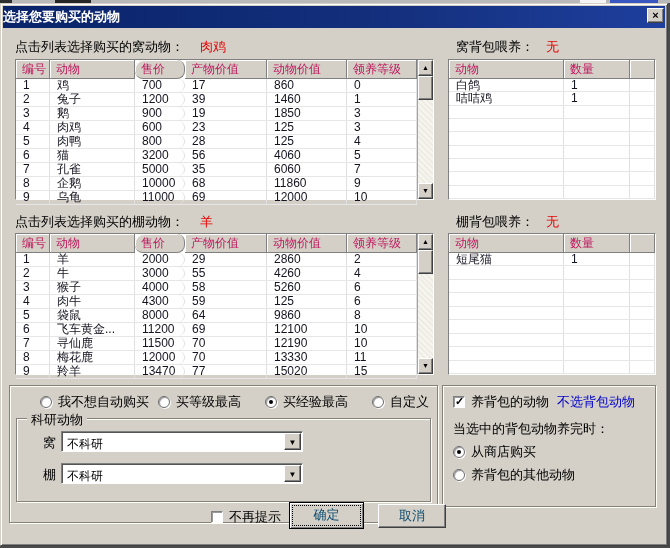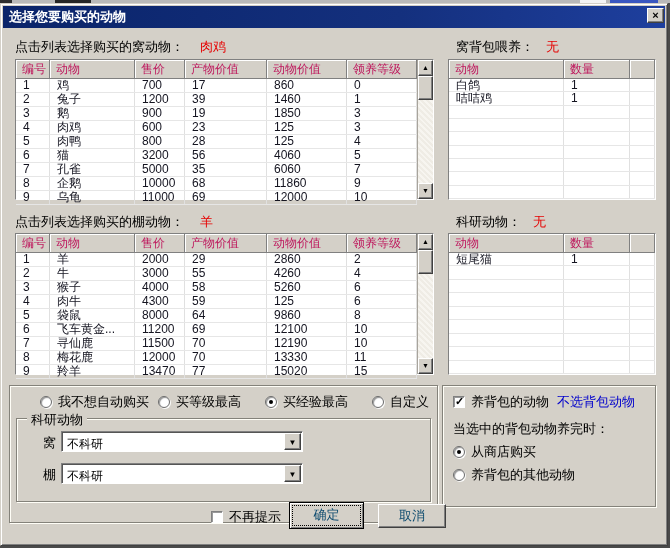--- a/index.html
+++ b/index.html
@@ -5,41 +5,41 @@
   * { margin:0; padding:0; box-sizing:border-box; font-family:"Liberation Sans",sans-serif; }
   html,body { width:670px; height:548px; }
   .screen { position:relative; width:670px; height:548px; background:#4a4a4a; overflow:hidden; }
   .strip { position:absolute; left:0; top:0; width:670px; height:3px; background:#b9b9b9; }
   .frag { position:absolute; top:0; height:3px; }
   .dialog { position:absolute; left:0; top:3px; width:668px; height:543px; background:#d4d0c8;
             border:1px solid; border-color:#d4d0c8 #404040 #404040 #d4d0c8;
             box-shadow: inset 1px 1px 0 #fff, inset -1px -1px 0 #808080; }
   .titlebar { position:absolute; left:2px; top:2px; right:2px; height:22px;
               background:linear-gradient(90deg,#0a246a 0%, #14307e 60%, #1e3f9e 100%);
-              color:#fff; font-weight:bold; font-size:13px; line-height:22px; padding-left:6px; }
+              color:#fff; font-weight:bold; font-size:13px; line-height:22px; }
   .close-btn { position:absolute; right:3px; top:4px; width:17px; height:15px; background:#d4d0c8;
                border:1px solid; border-color:#fff #404040 #404040 #fff; box-shadow:inset -1px -1px 0 #808080;
                font-size:11px; font-weight:bold; color:#000; text-align:center; line-height:13px; cursor:default; }
   .lblrow { position:absolute; font-size:13px; color:#000; white-space:nowrap; }
   .red { color:#e60000; }
   .gap16 { margin-left:16px; } .gap12 { margin-left:12px; }
   .link { color:#0000cc; }
 
   .tbl { position:absolute; background:#fff; border:1px solid; border-color:#808080 #fff #fff #808080;
          display:flex; }
   .tmain { flex:1; display:flex; flex-direction:column; min-width:0; }
   .thead { display:flex; flex:0 0 17px; }
   .th { background:#d4d0c8; border-right:1px solid #808080; border-bottom:1px solid #808080;
         box-shadow:inset 1px 1px 0 #fff; font-size:12px; color:#be185d; padding:1px 0 0 6px;
         overflow:hidden; white-space:nowrap; }
   .tbody { flex:1; display:flex; flex-direction:column; }
   .tr { flex:1; display:flex; border-bottom:1px solid #e6e6e6; min-height:0; }
   .td { font-size:12px; color:#141420; padding-left:7px; border-right:1px solid #e0e0e0;
         overflow:hidden; white-space:nowrap; line-height:13px; }
-  .w0{flex:0 0 34px;} .w1{flex:0 0 85px;} .w2{flex:0 0 50px;} .w3{flex:0 0 82px;} .w4{flex:0 0 80px;} .w5{flex:1 1 auto;}
+  .w0{flex:0 0 34px;} .w1{flex:0 0 85px;} .w2{flex:0 0 50px;border-radius:8px;} .w3{flex:0 0 82px;} .w4{flex:0 0 80px;} .w5{flex:1 1 auto;}
   .b0{flex:0 0 115px;} .b1{flex:0 0 66px;} .b2{flex:1 1 auto;}
 
   .sb { flex:0 0 16px; display:flex; flex-direction:column; background:#efece5; border-left:1px solid #a8a49c; }
   .sb-btn { flex:0 0 15px; background:#d4d0c8; border:1px solid; border-color:#fff #404040 #404040 #fff;
             box-shadow:inset -1px -1px 0 #808080; font-size:7px; color:#000; text-align:center; line-height:14px; }
   .sb-thumb { flex:0 0 24px; background:#d4d0c8; border:1px solid; border-color:#fff #404040 #404040 #fff;
               box-shadow:inset -1px -1px 0 #808080; }
   .sb-track { flex:1 1 auto; background:repeating-linear-gradient(45deg,#efece5 0 2px,#f7f5f0 2px 4px); }
 
   .panel { position:absolute; border:1px solid #84827a; box-shadow: inset 1px 1px 0 #fffef7, 1px 1px 0 #fffef7; }
@@ -241,21 +241,21 @@
               <div class="td b2"></div>
             </div>
         </div>
       </div>
     </div>
 
     <div class="lblrow" style="left:14px;top:209px">
       <span>点击列表选择购买的棚动物：</span><span class="red gap16">羊</span>
     </div>
     <div class="lblrow" style="left:455px;top:209px">
-      <span>科研动物：</span><span class="red gap12">无</span>
+      <span>棚背包喂养：</span><span class="red gap12">无</span>
     </div>
 
     <div class="tbl" style="left:14px;top:229px;width:419px;height:142px">
       <div class="tmain">
         <div class="thead">
           <div class="th w0">编号</div>
           <div class="th w1">动物</div>
           <div class="th w2">售价</div>
           <div class="th w3">产物价值</div>
           <div class="th w4">动物价值</div>

